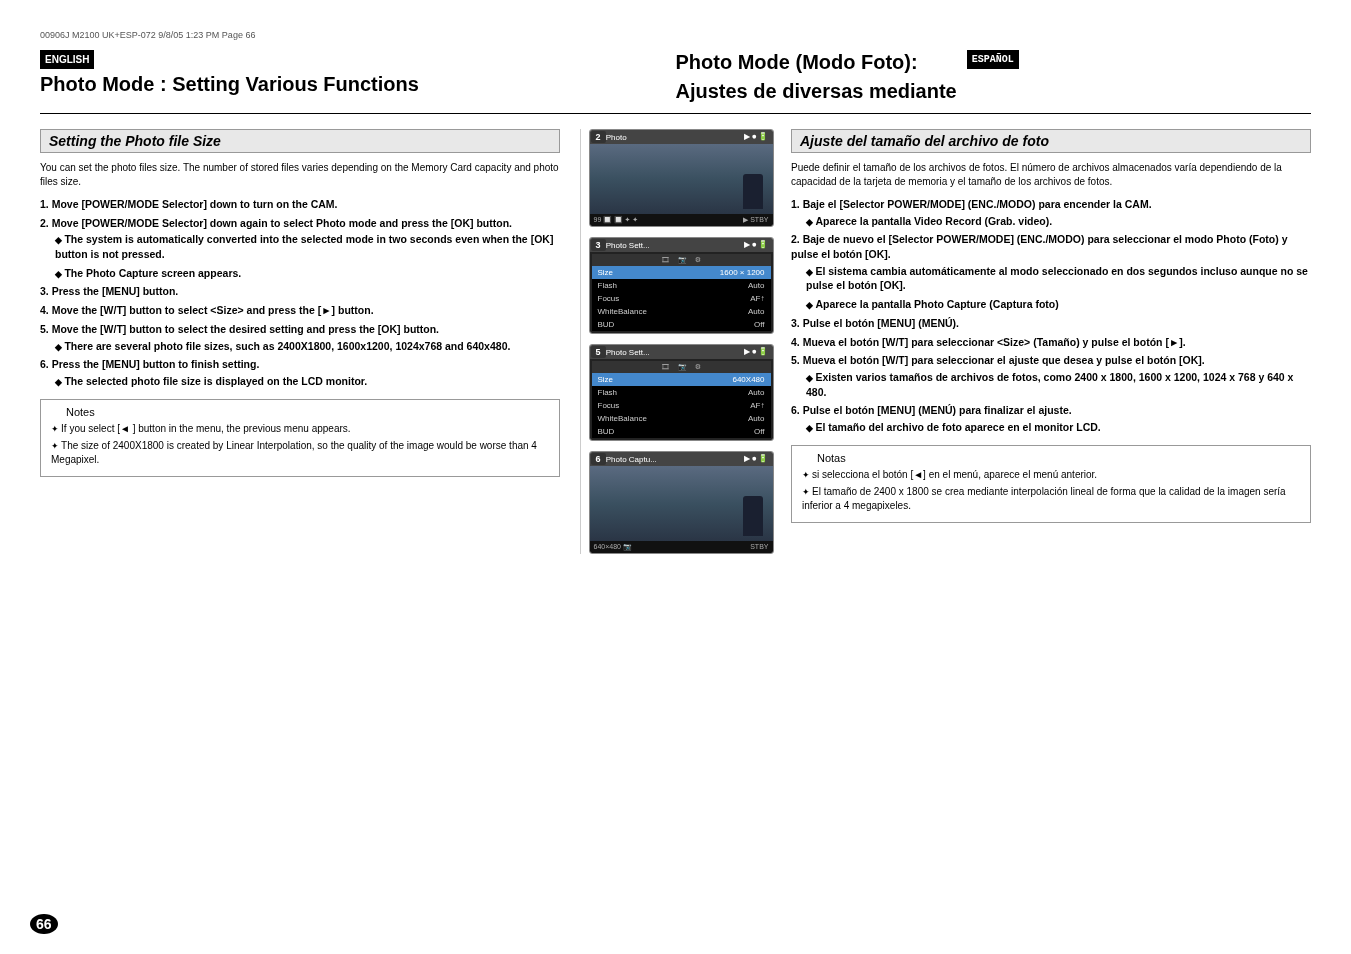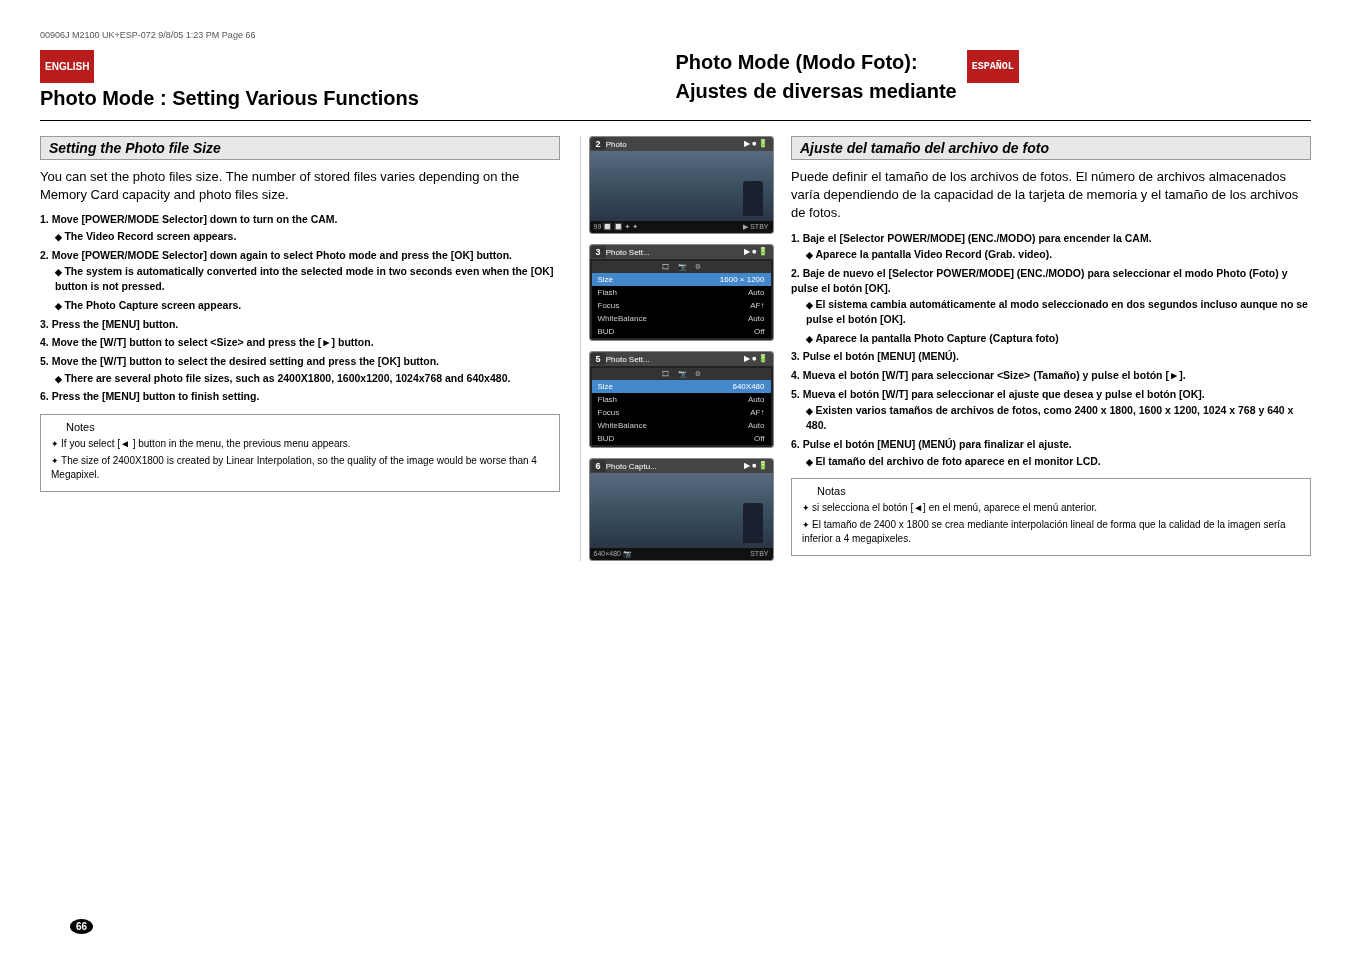--- a/index.html
+++ b/index.html
@@ -24,43 +24,42 @@
       color: #555;
       margin-bottom: 10px;
       text-align: left;
     }
     .page-number {
       position: absolute;
       bottom: 20px;
       left: 30px;
       background: #000;
       color: #fff;
-      font-size: 10px;
+      font-size: 14px;
       font-weight: bold;
       padding: 2px 6px;
       border-radius: 50%;
-      margin-left: 40px;
     }
     .col-left {
       flex: 1;
       border-right: 1px solid #ccc;
       padding-right: 20px;
     }
     .col-right {
       flex: 1;
       padding-left: 10px;
     }
     
     .lang-badge {
       display: inline-block;
-      background: #b91c1c;
+      background: #000000;
       color: #fff;
       font-size: 10px;
       font-weight: bold;
-      padding: 11px 5px;
+      padding: 4px 5px;
       margin-bottom: 3px;
     }
     .page-title-english {
       font-size: 20px;
       font-weight: bold;
       line-height: 1.2;
       margin-bottom: 5px;
     }
     .page-title-spanish {
       font-size: 20px;
@@ -97,21 +96,21 @@
       font-style: italic;
       font-weight: bold;
       font-size: 14px;
       padding: 3px 8px;
       margin-bottom: 8px;
       display: inline-block;
       width: 100%;
     }
     
     .body-text {
-      font-size: 13px;
+      font-size: 10px;
       line-height: 1.4;
       margin-bottom: 8px;
     }
     
     .numbered-list {
       margin-left: 0;
       list-style: none;
       margin-bottom: 8px;
     }
     .numbered-list li {
@@ -203,23 +202,20 @@
   <div class="content-area">
 
     <div class="col-left">
       <div class="section-title-box">Setting the Photo file Size</div>
       <div class="body-text">You can set the photo files size. The number of stored files varies depending on the Memory Card capacity and photo files size.</div>
 
       <ol class="numbered-list">
         <li>
           <span>1.</span>
           <span>Move [POWER/MODE Selector] down to turn on the CAM.</span>
-          <ul class="sub-items">
-            <li>The Video Record screen appears.</li>
-          </ul>
         </li>
         <li>
           <span>2.</span>
           <span>Move [POWER/MODE Selector] down again to select Photo mode and press the [OK] button.</span>
           <ul class="sub-items">
             <li>The system is automatically converted into the selected mode in two seconds even when the [OK] button is not pressed.</li>
             <li>The Photo Capture screen appears.</li>
           </ul>
         </li>
         <li>
@@ -233,20 +229,23 @@
         <li>
           <span>5.</span>
           <span>Move the [W/T] button to select the desired setting and press the [OK] button.</span>
           <ul class="sub-items">
             <li>There are several photo file sizes, such as 2400X1800, 1600x1200, 1024x768 and 640x480.</li>
           </ul>
         </li>
         <li>
           <span>6.</span>
           <span>Press the [MENU] button to finish setting.</span>
+          <ul class="sub-items">
+            <li>The selected photo file size is displayed on the LCD monitor.</li>
+          </ul>
         </li>
       </ol>
 
       <div class="notes-box">
         <div class="notes-title">Notes</div>
         <ul class="notes-list">
           <li>If you select [◄ ] button in the menu, the previous menu appears.</li>
           <li>The size of 2400X1800 is created by Linear Interpolation, so the quality of the image would be worse than 4 Megapixel.</li>
         </ul>
       </div>

